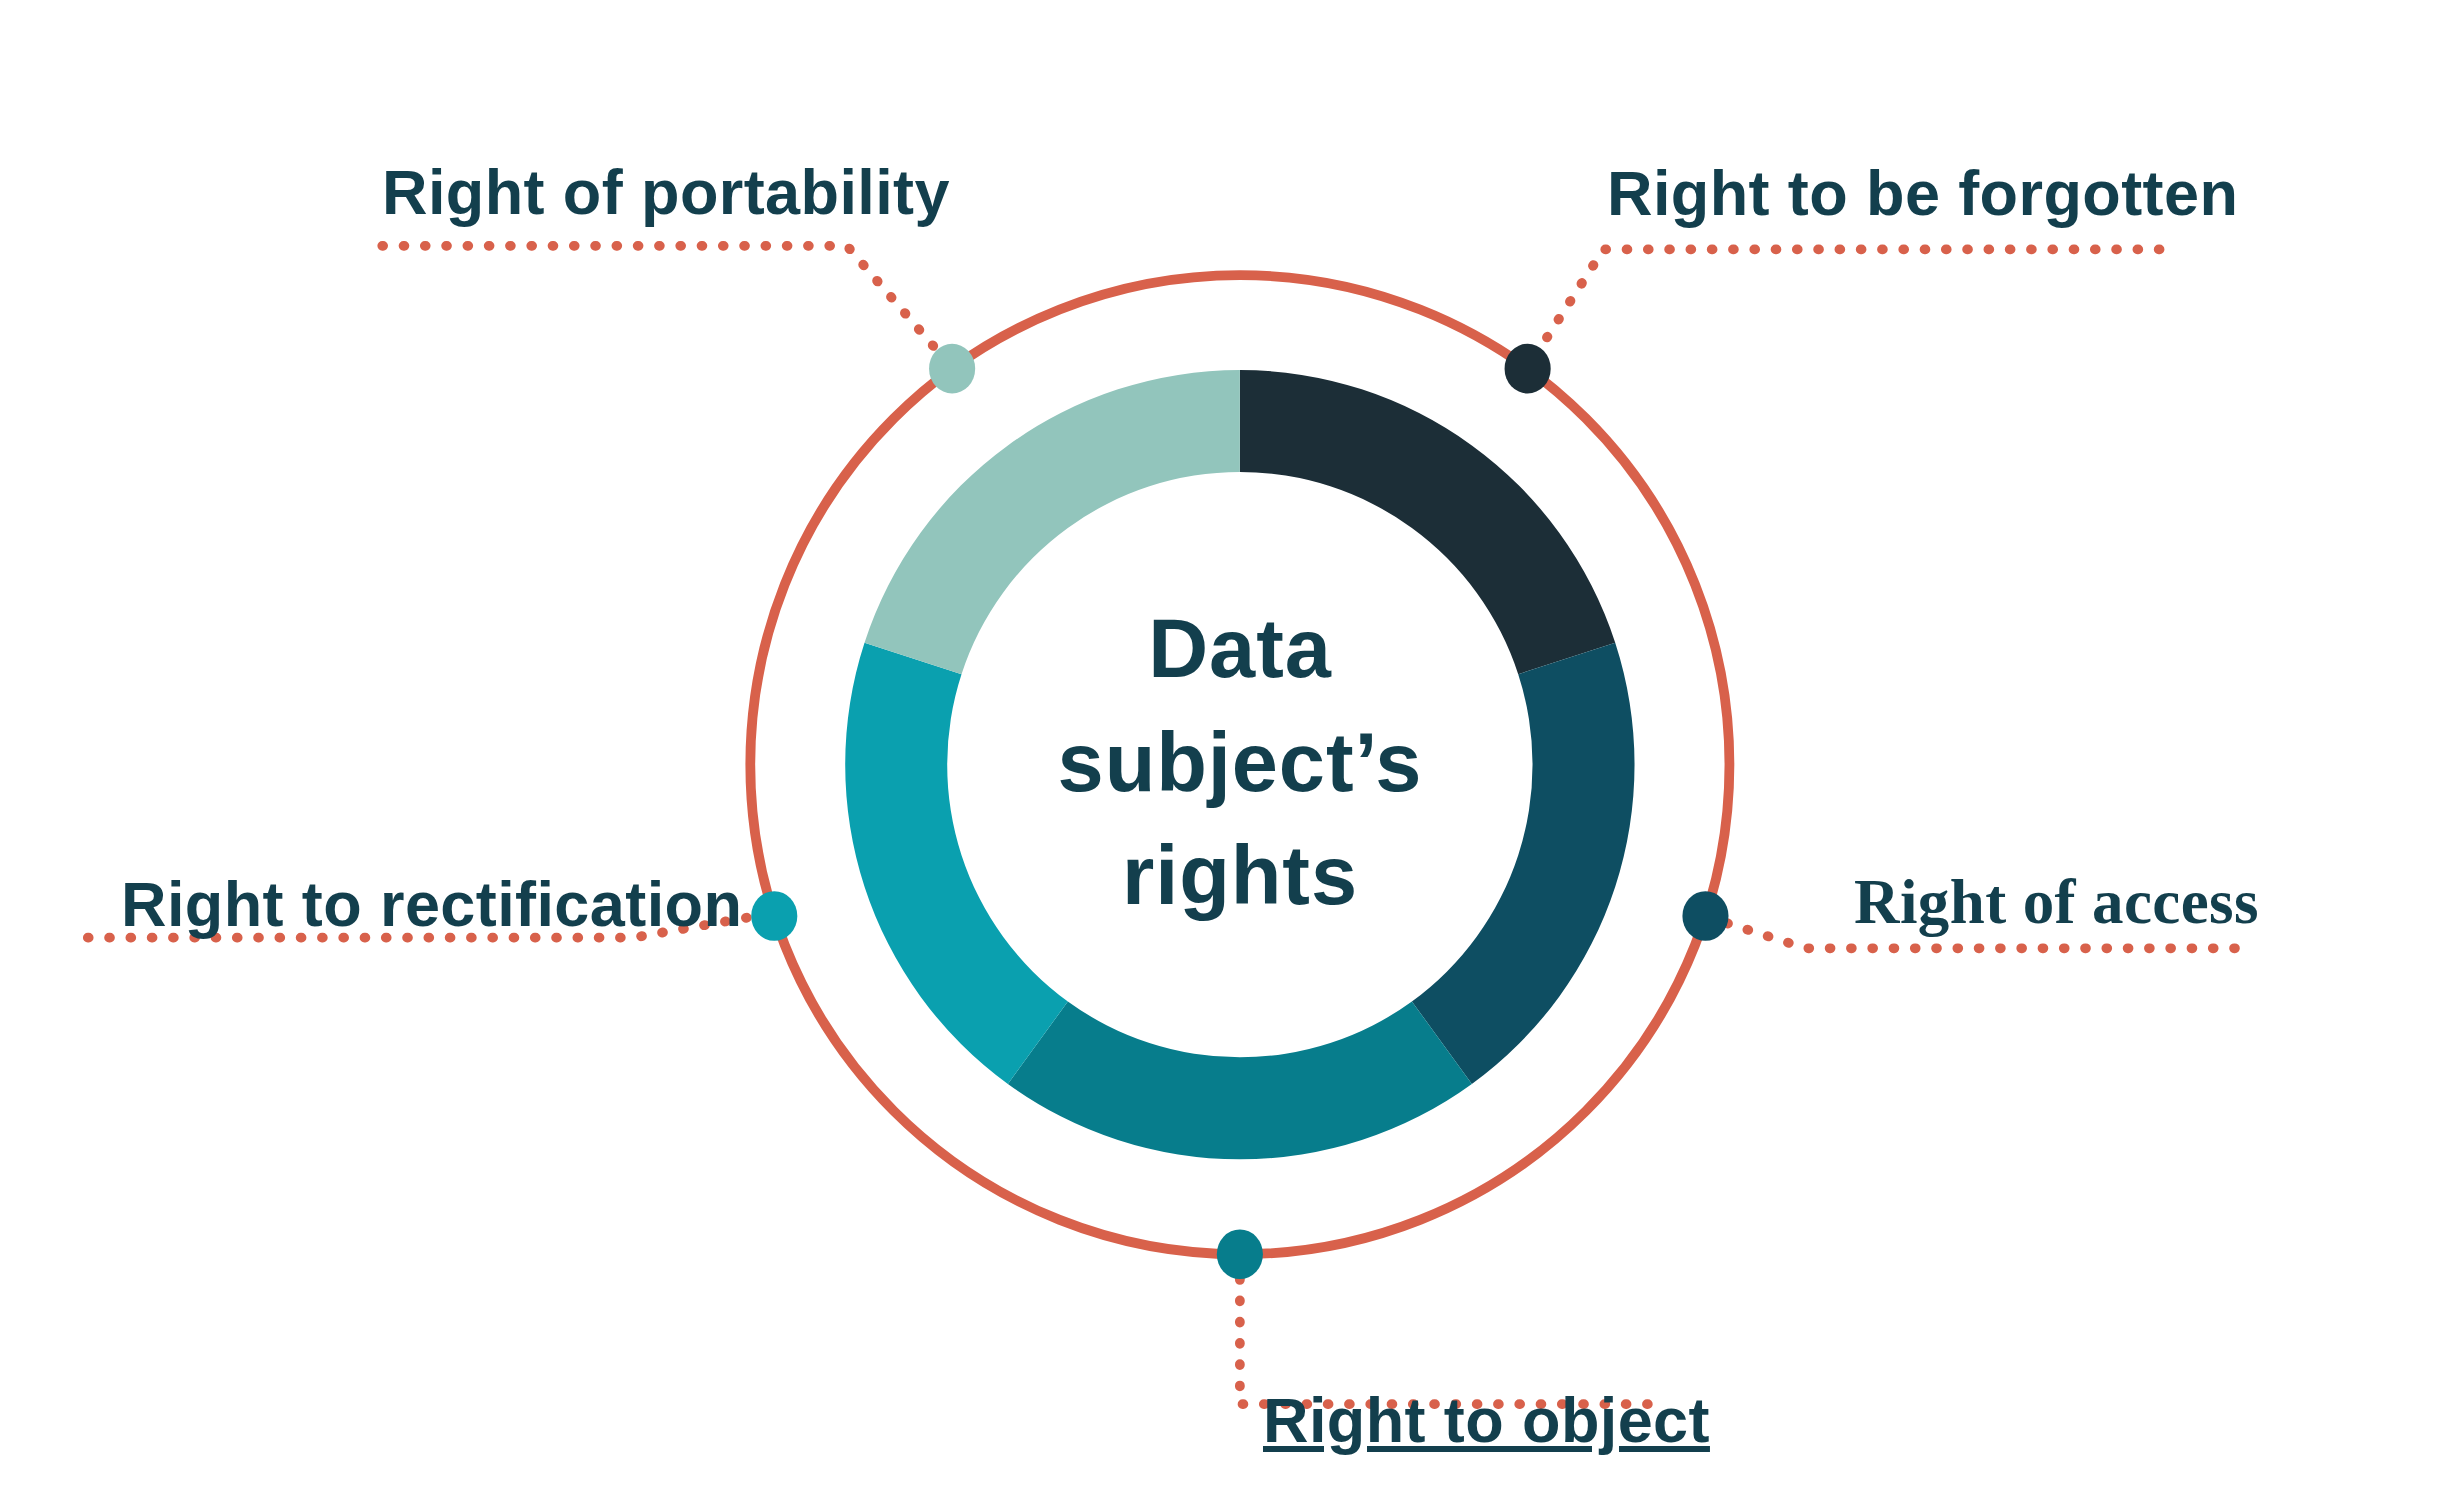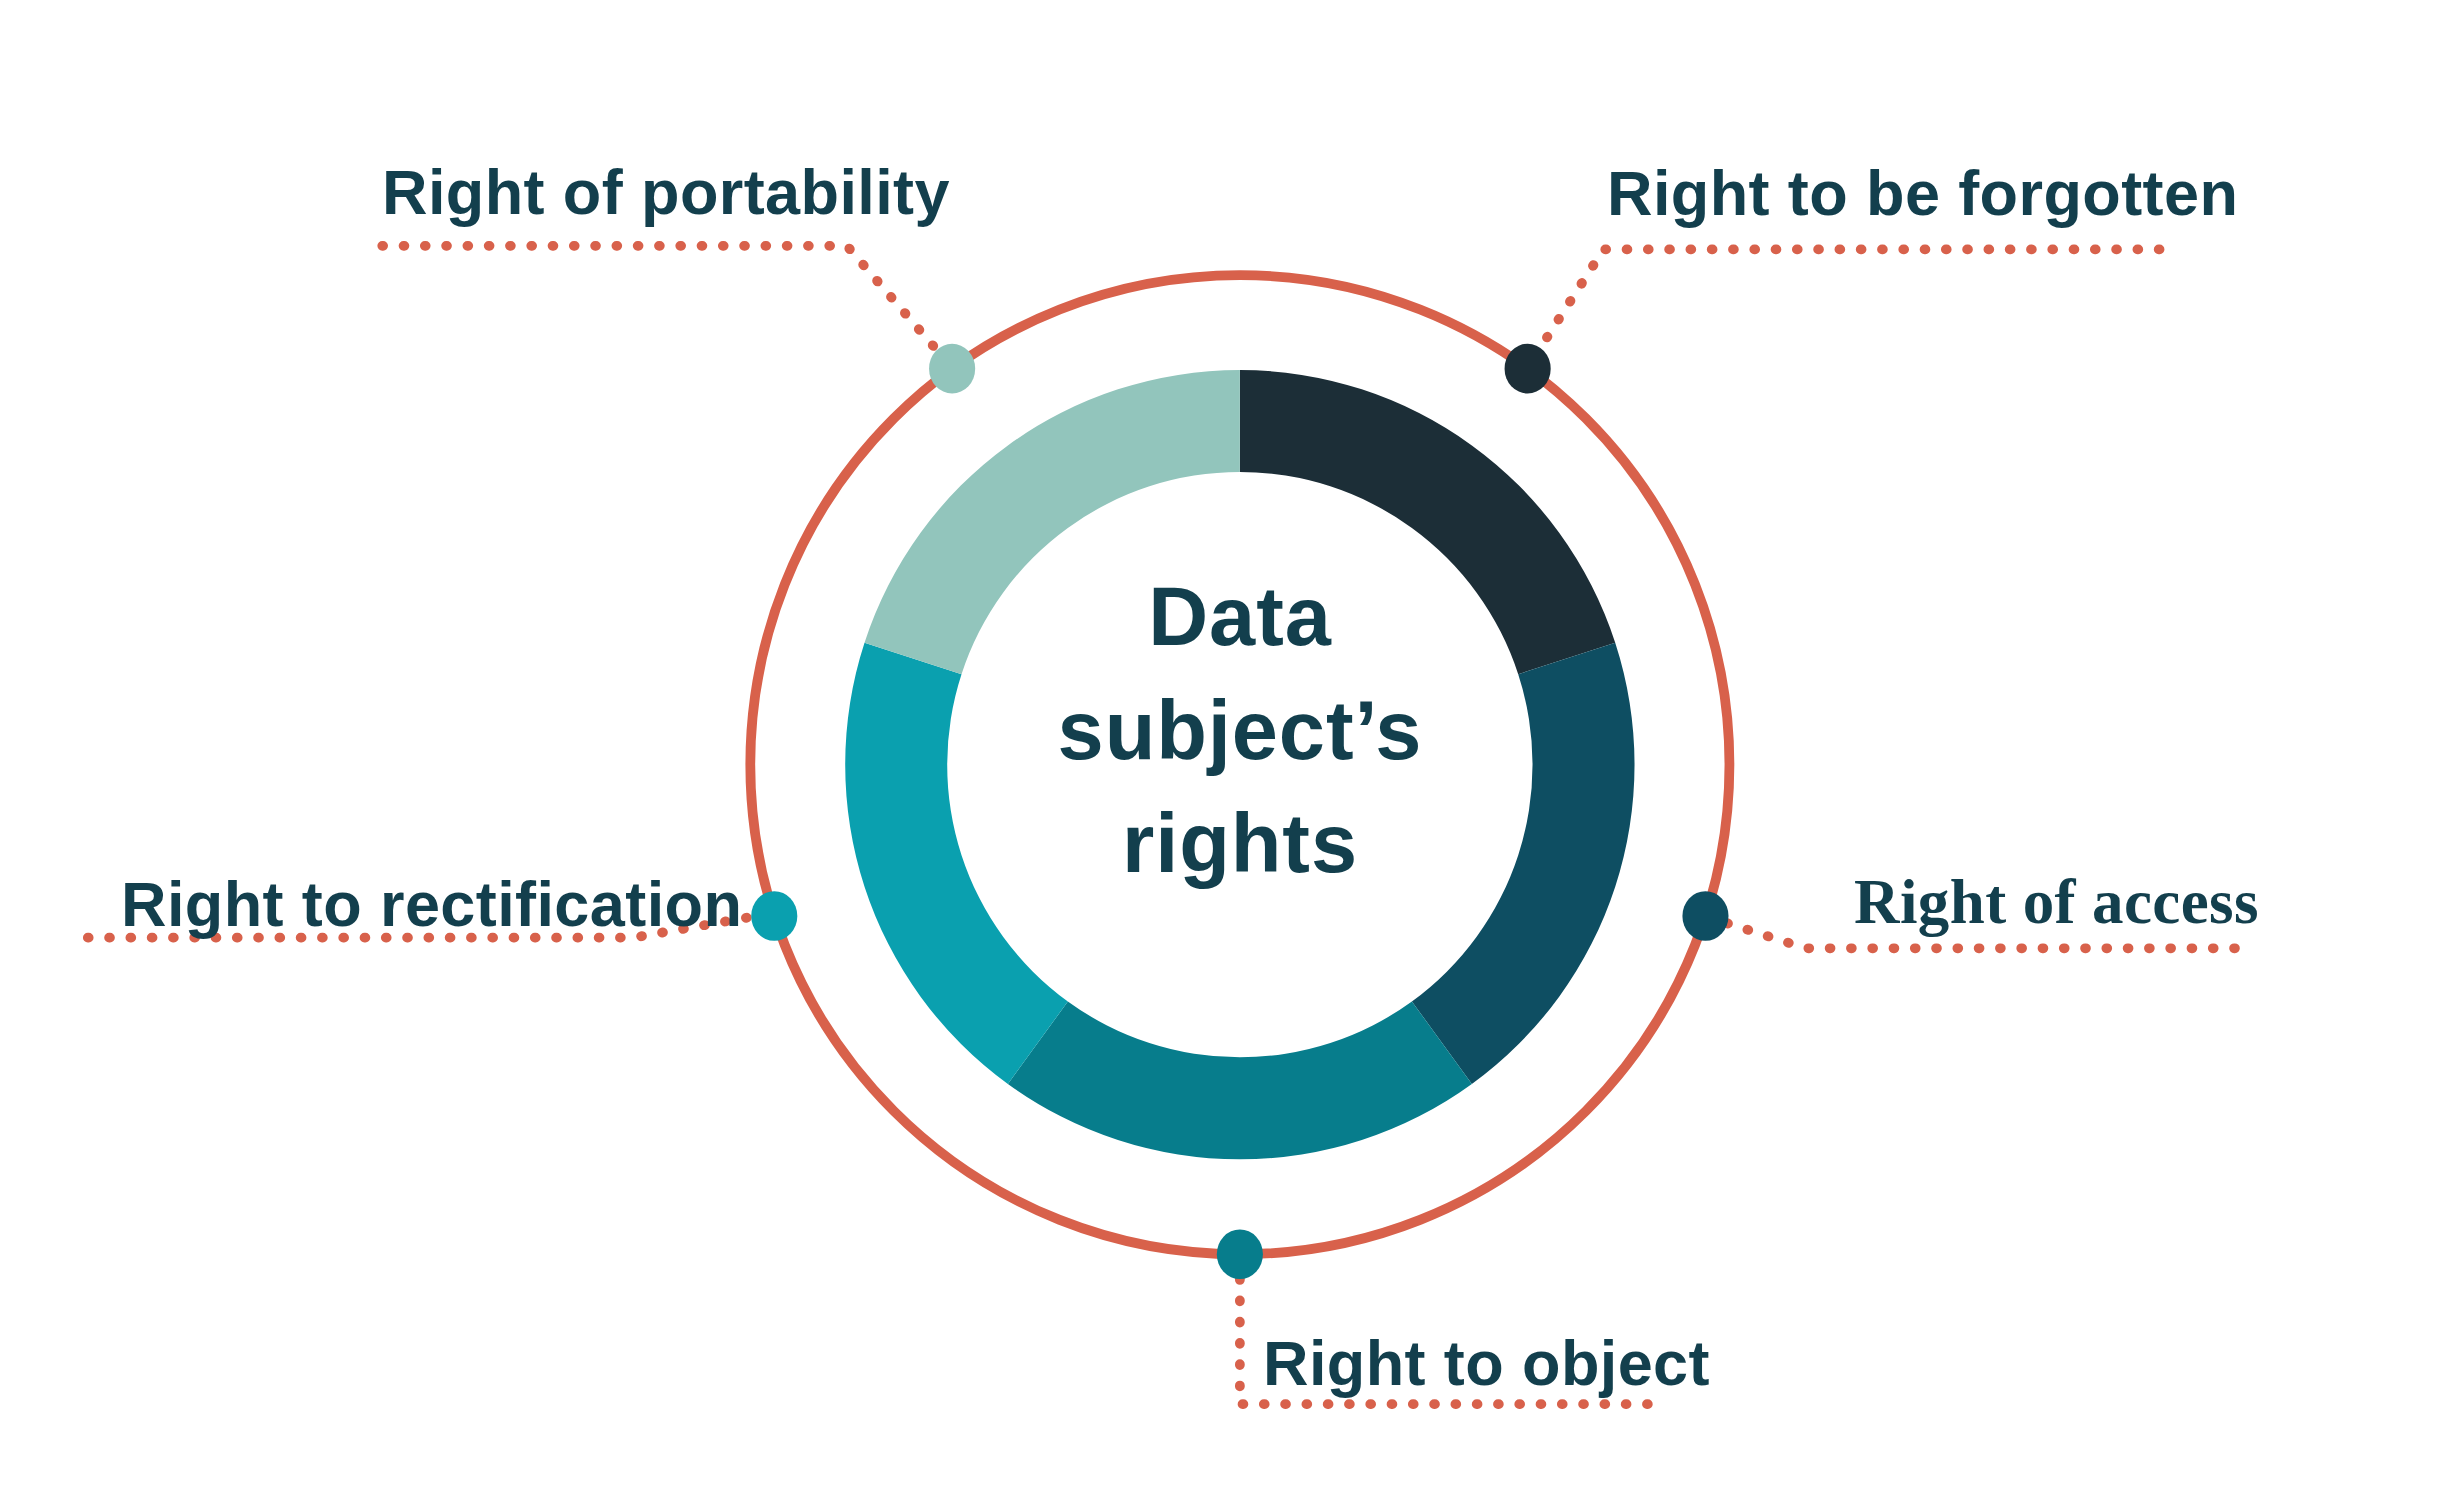--- a/index.html
+++ b/index.html
@@ -23,25 +23,25 @@
     font-weight: 700;
     letter-spacing: 0.4px;
     color: #133F4D;
     white-space: nowrap;
     line-height: 1;
   }
   .lbl-portability   { left: 382px;  top: 161px;  }
   .lbl-forgotten     { left: 1607px; top: 162px;  }
   .lbl-rectification { left: 92px;  top: 873px; margin-left: 29px;  }
   .lbl-access        { left: 1854px; top: 871px; font-family: Liberation Serif, serif;  }
-  .lbl-object        { left: 1263px; top: 1332px; }
+  .lbl-object        { left: 1263px; top: 1389px; text-decoration: underline; }
   .center-title {
     position: absolute;
     left: 1240px;
-    top: 731px;
+    top: 763px;
     transform: translate(-50%, -50%);
     text-align: center;
     color: #133F4D;
     font-size: 83px;
     font-weight: 700;
     line-height: 1.37;
     letter-spacing: 0.9px;
     white-space: nowrap;
   }
 </style>

